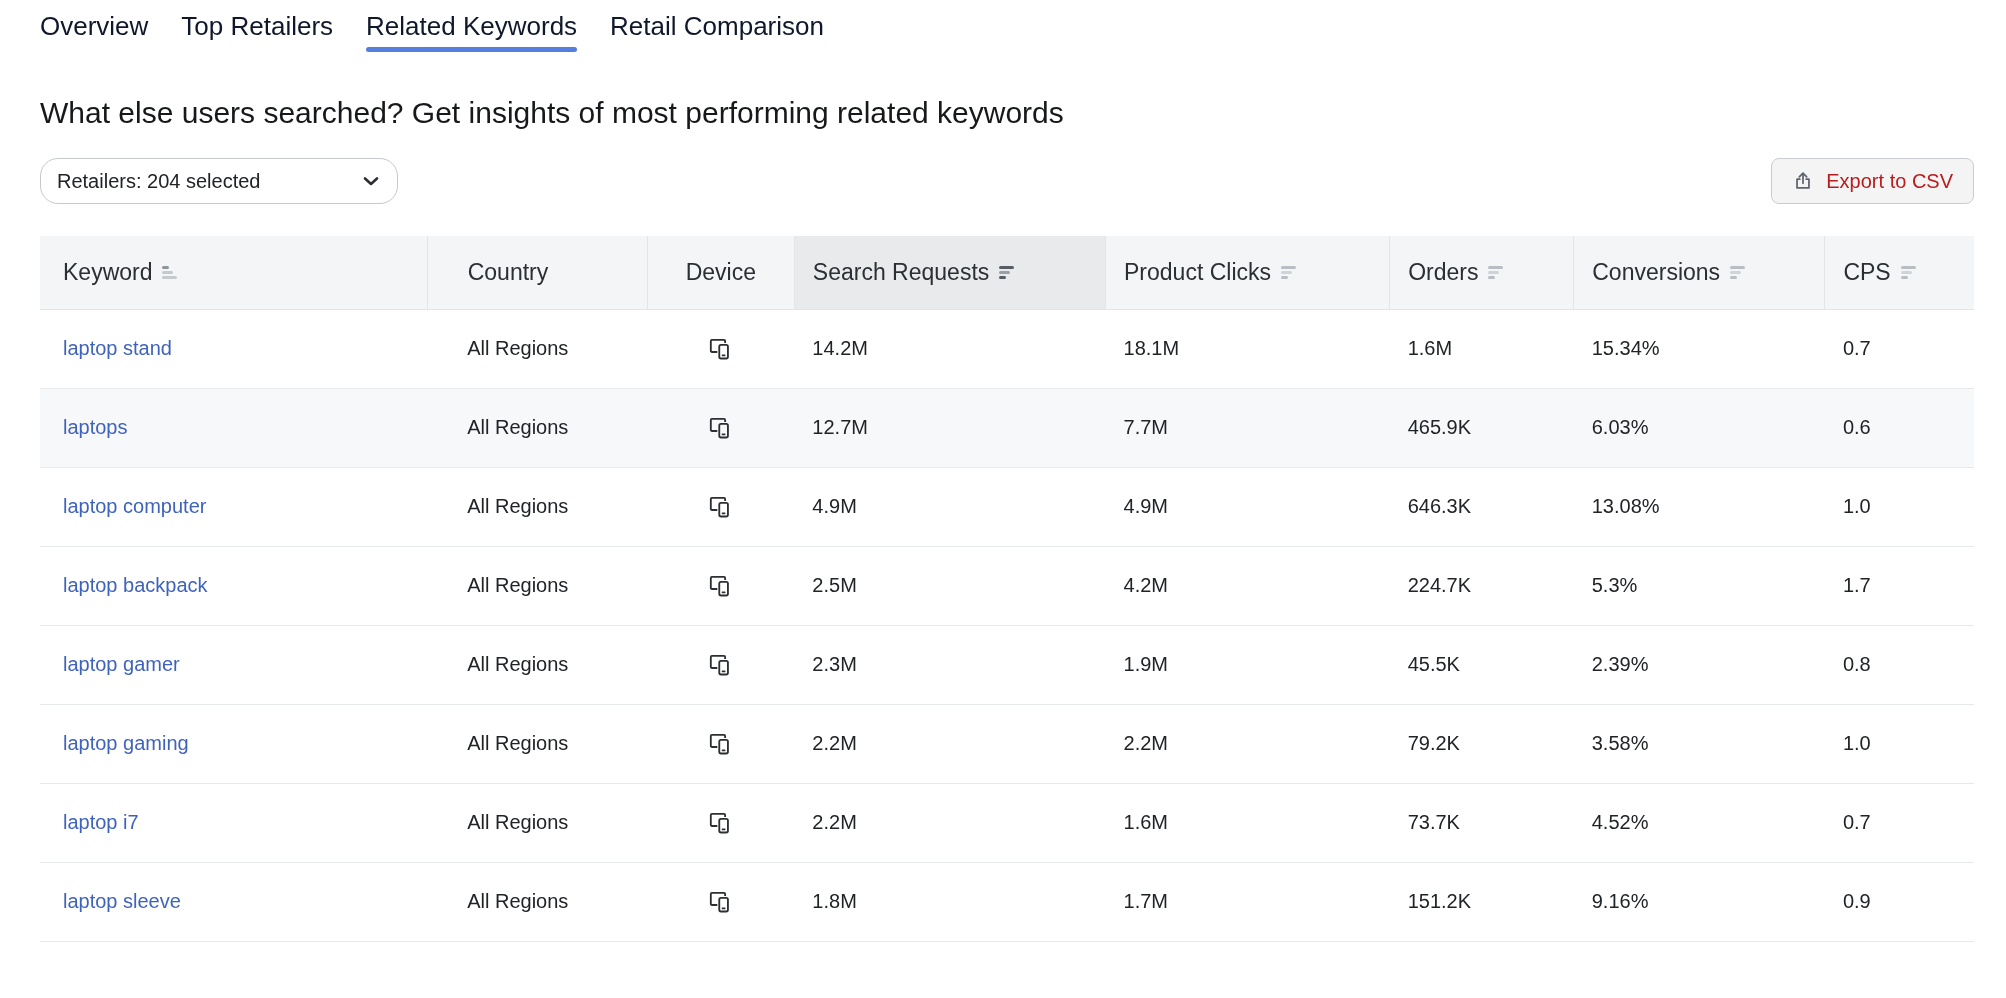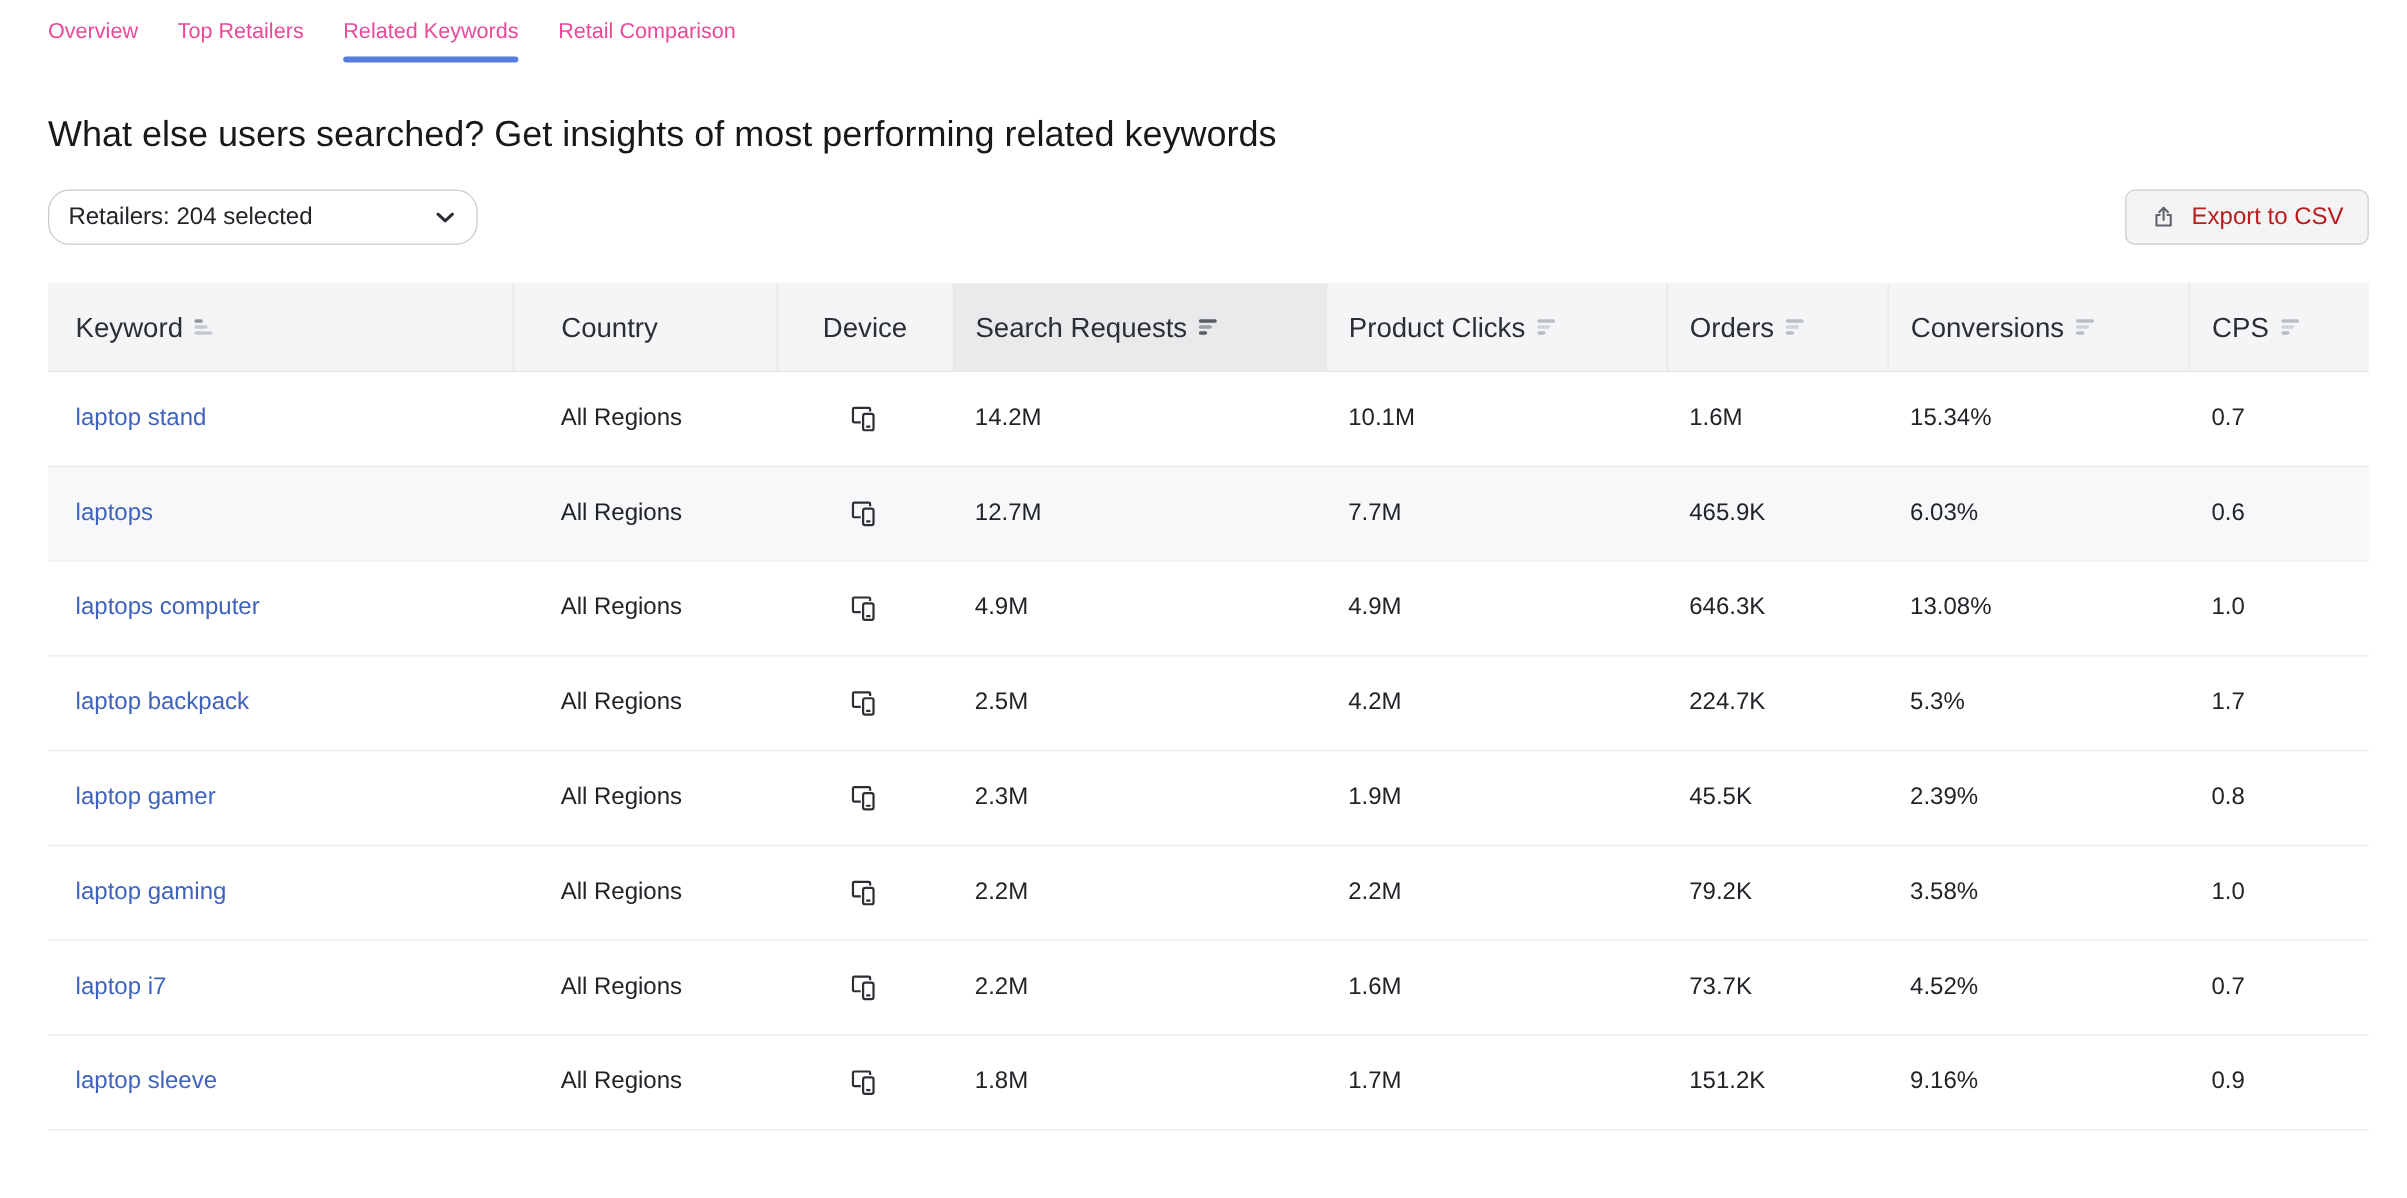--- a/index.html
+++ b/index.html
@@ -7,22 +7,22 @@
     --sorted-header-bg:#e9eaec; --highlight-row-bg:#f7f8f9; --row-border:#e7e9eb;
     --text-dark:#202327; --text-grey:#8c9199;
   }
   *{box-sizing:border-box}
   body{margin:0;width:2006px;height:998px;overflow:hidden;background:#fff;
        font-family:"Liberation Sans",sans-serif;color:var(--text-dark)}
   .page{padding:0 32px 0 40px}
 
   
   .tabs{display:flex;gap:33px;padding-top:12px}
-  .tab{position:relative;font-size:18px;line-height:28px;padding-bottom:12px;
-       color:#ec4899;cursor:pointer;white-space:nowrap}
+  .tab{position:relative;font-size:26px;line-height:28px;padding-bottom:12px;
+       color:#0f172a;cursor:pointer;white-space:nowrap}
   .tab.active::after{content:"";position:absolute;left:0;right:0;bottom:0;height:5px;
        border-radius:3px;background:var(--accent-blue)}
 
   
   .heading{margin:42px 0 0;font-size:30px;line-height:38px;font-weight:400;color:#17181b}
   .meta{display:flex;align-items:center;gap:12px;margin-top:20px;font-size:20px}
   .meta-divider{width:1px;height:26px;background:#d7d9dc;margin:0 8px}
   .meta-period{color:var(--text-grey)}
 
   
@@ -144,42 +144,42 @@
         <tr>
           <td class="c0"><a class="keyword-link">laptop stand</a></td>
           <td class="c1">All Regions</td>
           <td class="c2"><svg class="device-glyph" width="26" height="26" viewBox="0 0 24 24" aria-hidden="true">
     <rect x="2.6" y="3.6" width="13.2" height="11.2" rx="1" fill="none" stroke="#2c2f34" stroke-width="1.7"></rect>
     <rect class="halo" x="8.6" y="6.4" width="12.4" height="16.2" rx="2.4" fill="#ffffff"></rect>
     <rect x="10.4" y="8.2" width="8" height="12.6" rx="1.6" fill="none" stroke="#2c2f34" stroke-width="1.7"></rect>
     <rect x="12.7" y="17.1" width="3.4" height="1.7" rx="0.5" fill="#2c2f34"></rect>
   </svg></td>
           <td class="c3">14.2M</td>
-          <td class="c4">10.1M</td>
+          <td class="c4">18.1M</td>
           <td class="c5">1.6M</td>
           <td class="c6">15.34%</td>
           <td class="c7">0.7</td>
         </tr>
         <tr class="highlighted">
           <td class="c0"><a class="keyword-link">laptops</a></td>
           <td class="c1">All Regions</td>
           <td class="c2"><svg class="device-glyph" width="26" height="26" viewBox="0 0 24 24" aria-hidden="true">
     <rect x="2.6" y="3.6" width="13.2" height="11.2" rx="1" fill="none" stroke="#2c2f34" stroke-width="1.7"></rect>
     <rect class="halo" x="8.6" y="6.4" width="12.4" height="16.2" rx="2.4" fill="#ffffff"></rect>
     <rect x="10.4" y="8.2" width="8" height="12.6" rx="1.6" fill="none" stroke="#2c2f34" stroke-width="1.7"></rect>
     <rect x="12.7" y="17.1" width="3.4" height="1.7" rx="0.5" fill="#2c2f34"></rect>
   </svg></td>
           <td class="c3">12.7M</td>
           <td class="c4">7.7M</td>
           <td class="c5">465.9K</td>
           <td class="c6">6.03%</td>
           <td class="c7">0.6</td>
         </tr>
         <tr>
-          <td class="c0"><a class="keyword-link">laptops computer</a></td>
+          <td class="c0"><a class="keyword-link">laptop computer</a></td>
           <td class="c1">All Regions</td>
           <td class="c2"><svg class="device-glyph" width="26" height="26" viewBox="0 0 24 24" aria-hidden="true">
     <rect x="2.6" y="3.6" width="13.2" height="11.2" rx="1" fill="none" stroke="#2c2f34" stroke-width="1.7"></rect>
     <rect class="halo" x="8.6" y="6.4" width="12.4" height="16.2" rx="2.4" fill="#ffffff"></rect>
     <rect x="10.4" y="8.2" width="8" height="12.6" rx="1.6" fill="none" stroke="#2c2f34" stroke-width="1.7"></rect>
     <rect x="12.7" y="17.1" width="3.4" height="1.7" rx="0.5" fill="#2c2f34"></rect>
   </svg></td>
           <td class="c3">4.9M</td>
           <td class="c4">4.9M</td>
           <td class="c5">646.3K</td>

